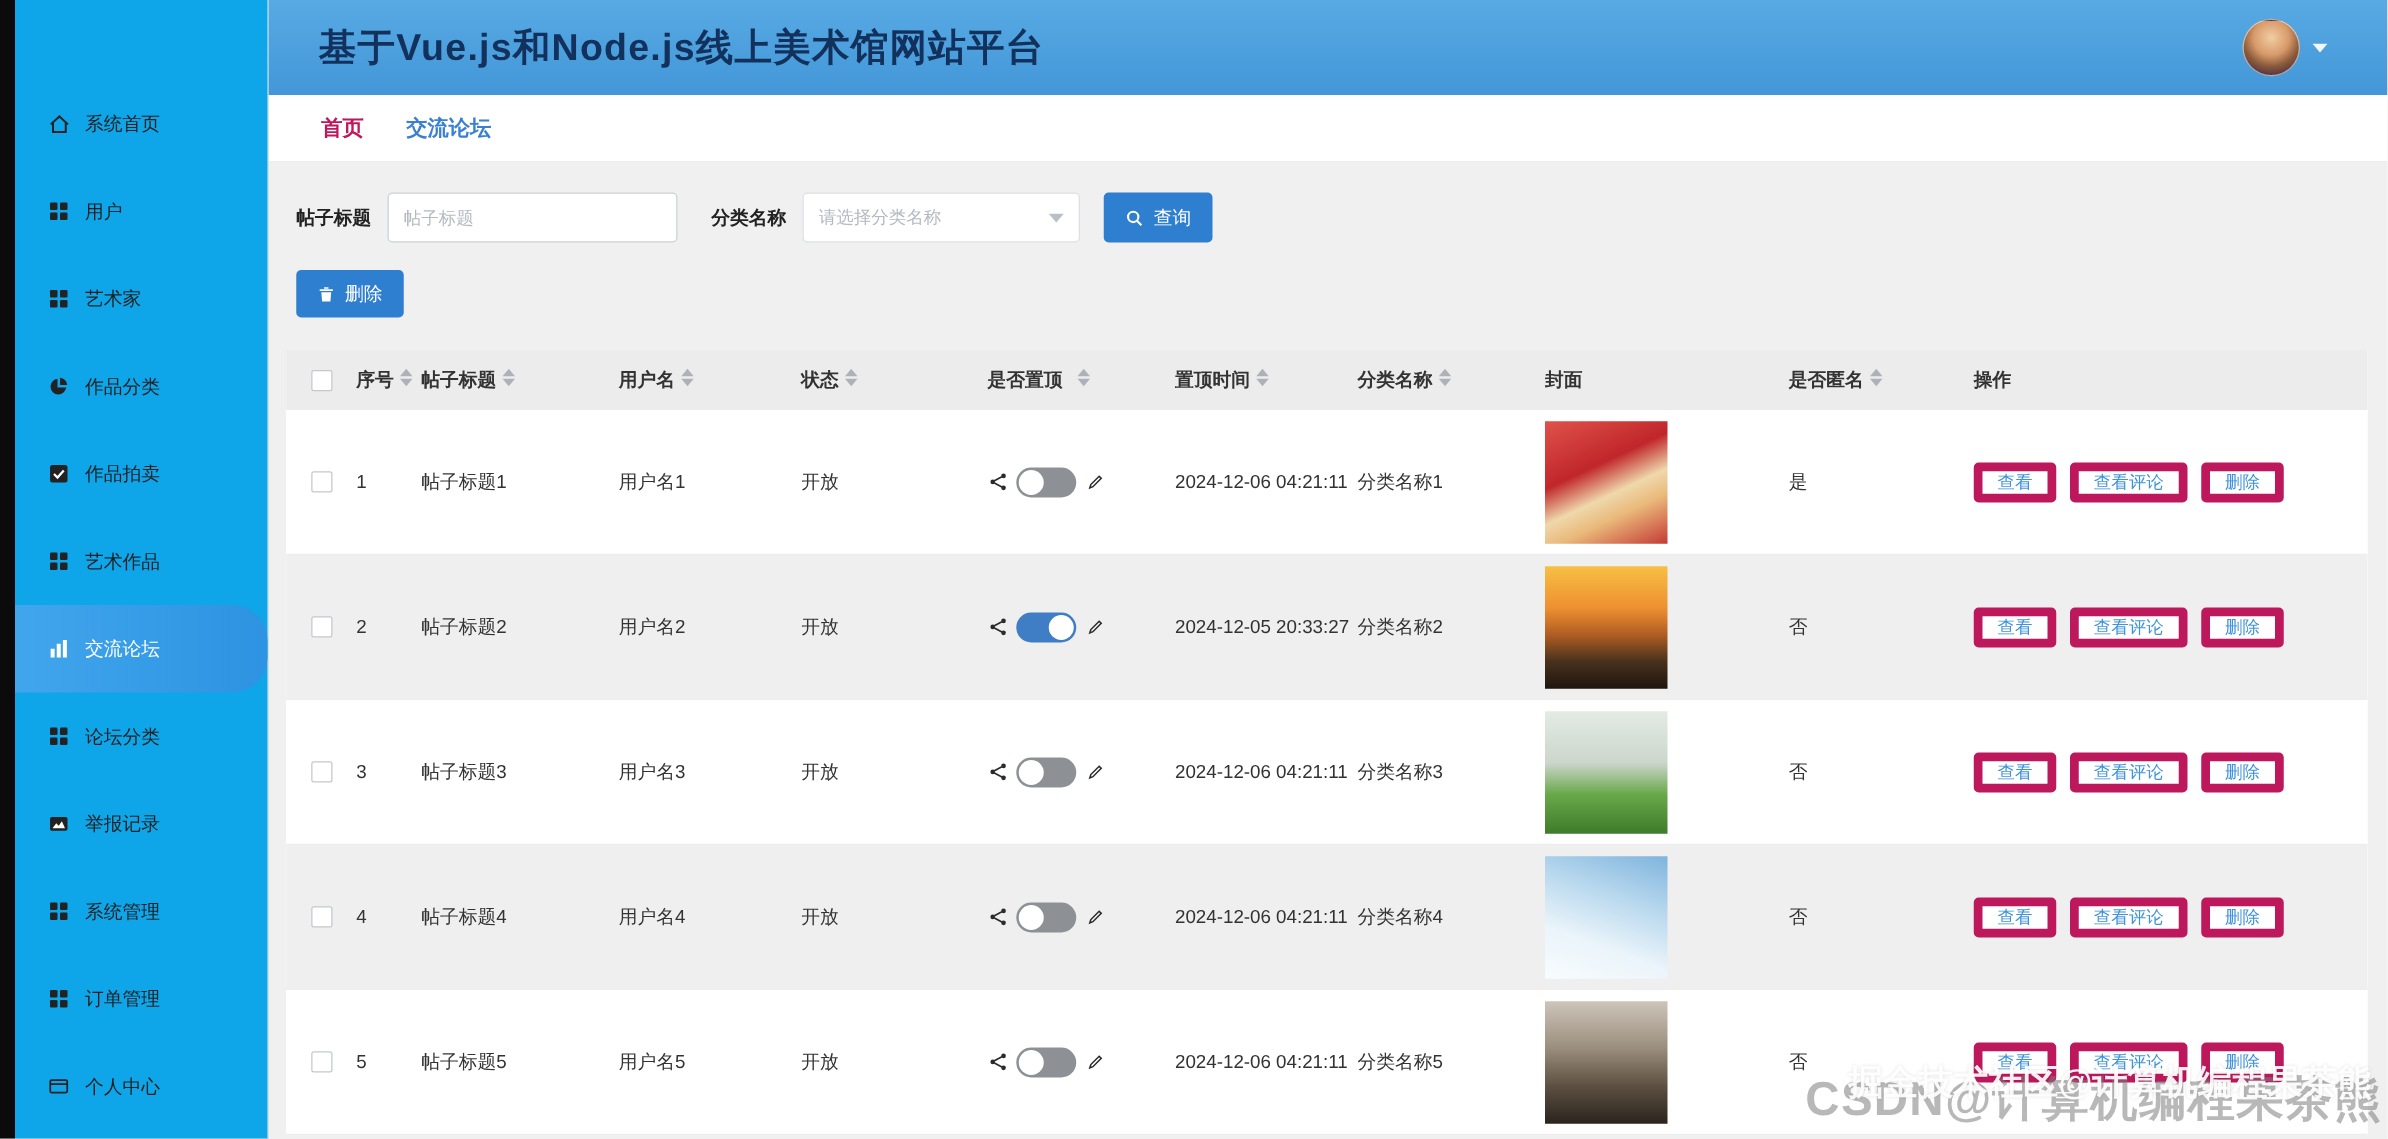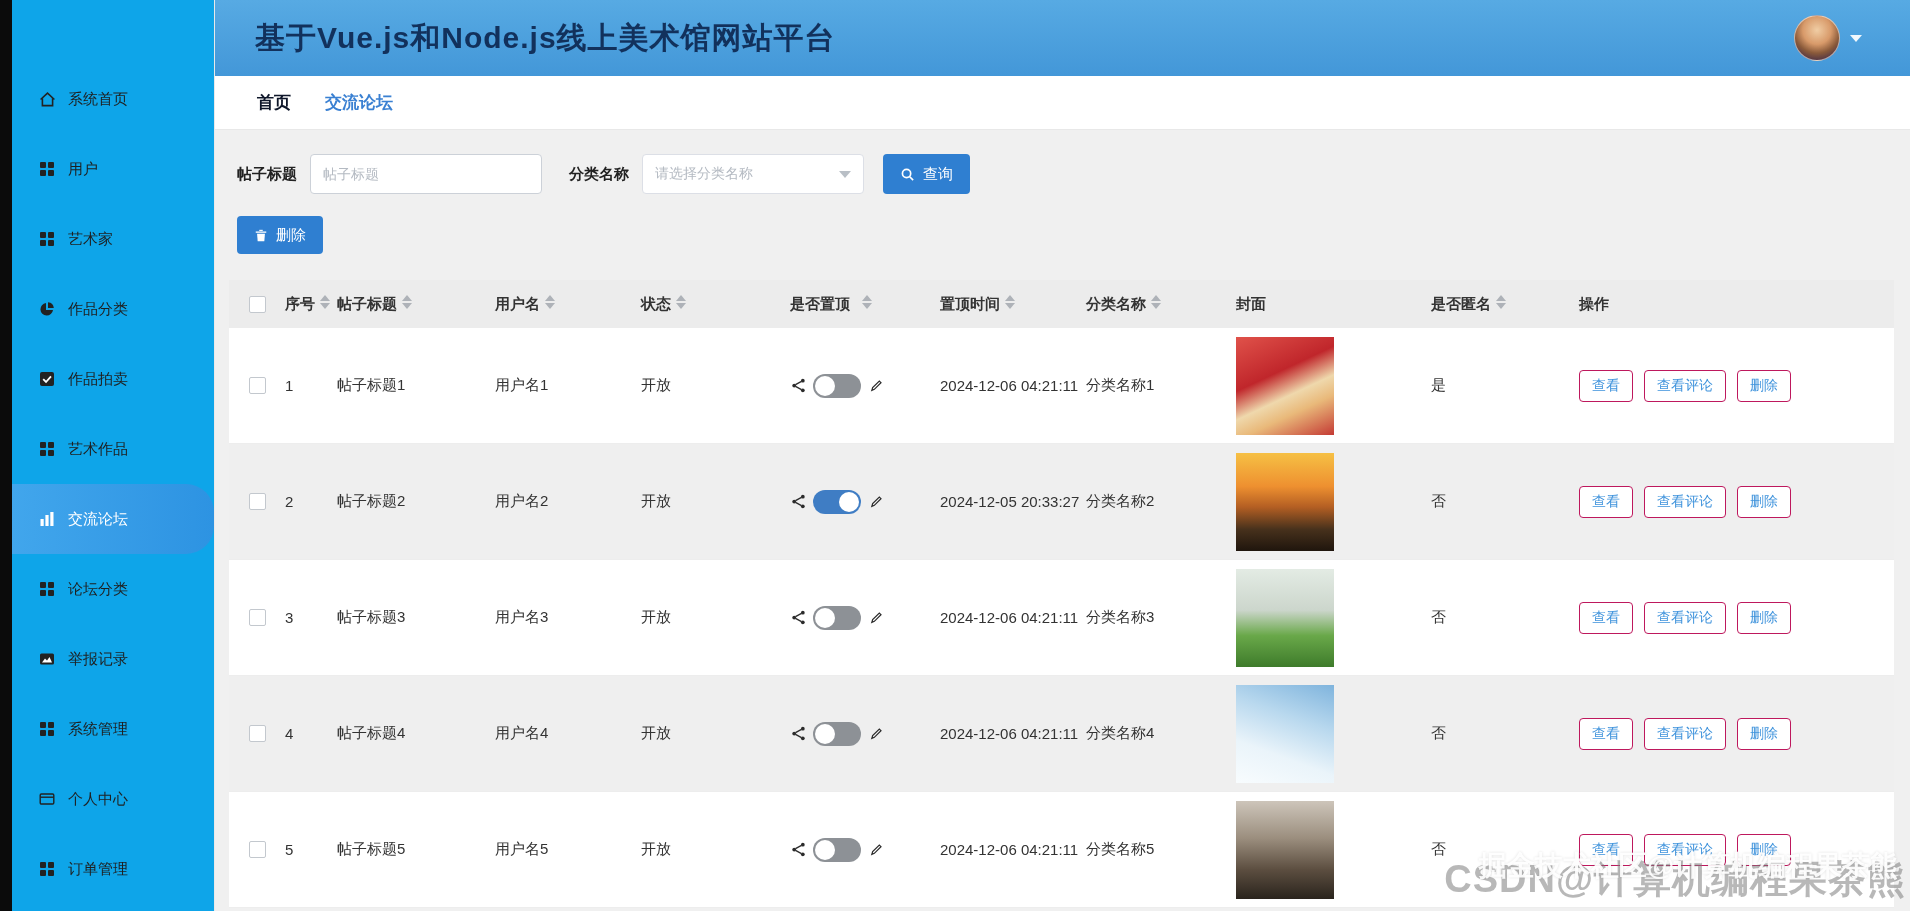--- a/index.html
+++ b/index.html
@@ -24,21 +24,21 @@
   
   .topbar { height:76px; background:linear-gradient(180deg,#57aae3,#4397d8); display:flex; align-items:center; padding:0 48px 0 40px; }
   .topbar h1 { font-size:30px; font-weight:bold; color:#12315c; letter-spacing:1px; }
   .userbox { margin-left:auto; display:flex; align-items:center; gap:10px; cursor:pointer; }
   .avatar { width:46px; height:46px; border-radius:50%; border:1px solid rgba(255,255,255,.55);
             background:radial-gradient(circle at 50% 32%, #f0cda4 0%, #d89a6a 38%, #8a5a3a 62%, #4a3046 85%, #35243a 100%); }
   .caret-down-w { width:0; height:0; border-left:6px solid transparent; border-right:6px solid transparent; border-top:7px solid rgba(255,255,255,.92); }
 
   
   .tabs { height:54px; background:#fff; display:flex; align-items:center; gap:34px; padding-left:42px; border-bottom:1px solid #e8e8e8; }
-  .tab { font-size:17px; font-weight:600; color:#0f172a; cursor:pointer; }
+  .tab { font-size:17px; font-weight:600; color:#be185d; cursor:pointer; }
   .tab.active { color:#3a80d2; }
 
   
   .content { flex:1; background:#f0f0f0; padding:24px 16px 0 14px; position:relative; }
 
   .filter-row { display:flex; align-items:center; gap:13px; margin-left:8px; }
   .f-label { font-size:15px; font-weight:700; color:#222; }
   .text-input { width:232px; height:40px; border:1px solid #ccd1d8; border-radius:4px; background:#fff; padding:0 12px; font-size:14px; color:#333; font-family:"Liberation Sans",sans-serif; }
   .text-input::placeholder { color:#b4bac2; }
   .select { width:222px; height:40px; border:1px solid #dcdfe6; border-radius:4px; background:#fff; display:flex; align-items:center; justify-content:space-between; padding:0 12px; cursor:pointer;text-align:right; }
@@ -81,21 +81,21 @@
 
   .mini-icon { width:16px; height:16px; display:inline-flex; align-items:center; justify-content:center; color:#2b2b2b; cursor:pointer; }
 
   .cover-img { width:98px; height:98px; }
   .cover-0 { background:linear-gradient(155deg,#e0524a 0%,#c0262b 38%,#efd8ac 58%,#e9b97a 72%,#c43a34 100%); }
   .cover-1 { background:linear-gradient(180deg,#f6c044 0%,#ee9030 34%,#b45f23 55%,#47311c 78%,#1f150d 100%); }
   .cover-2 { background:linear-gradient(180deg,#e3ebe4 0%,#ccd6cc 42%,#69a849 68%,#3e7b2b 100%); }
   .cover-3 { background:linear-gradient(200deg,#7fb4dd 0%,#b8d8ee 35%,#eaf4fa 68%,#f8fcfe 100%); }
   .cover-4 { background:linear-gradient(180deg,#cdc5ba 0%,#9b8e7e 38%,#5c4e40 70%,#2a241d 100%); }
 
-  .op-btn { height:32px; padding:0 12px; background:#fff; border:1px solid #be185d; color:#3f93dc; border-radius:4px; font-size:14px; cursor:pointer; font-family:"Liberation Sans",sans-serif; white-space:nowrap; }
+  .op-btn { height:32px; padding:0 12px; background:#fff; border:7px solid #be185d; color:#3f93dc; border-radius:4px; font-size:14px; cursor:pointer; font-family:"Liberation Sans",sans-serif; white-space:nowrap; }
 
   
   .wm-back  { position:absolute; right:4px; bottom:6px; font-size:38px; font-weight:700; color:rgba(125,125,125,.55); white-space:nowrap; letter-spacing:1px; pointer-events:none; }
   .wm-front { position:absolute; right:12px; bottom:26px; font-size:28px; font-weight:700; color:rgba(255,255,255,.92); white-space:nowrap; pointer-events:none; text-shadow:0 0 3px rgba(0,0,0,.12); }
 </style>
 </head>
 <body>
 
 <div class="app">
   <div class="left-strip"></div>
@@ -197,37 +197,37 @@
             <rect x="1" y="1" width="6" height="6" rx="1"></rect>
             <rect x="9" y="1" width="6" height="6" rx="1"></rect>
             <rect x="1" y="9" width="6" height="6" rx="1"></rect>
             <rect x="9" y="9" width="6" height="6" rx="1"></rect>
           </svg>
       </span>
       <span>系统管理</span>
     </div>
     <div class="side-item">
       <span class="icon">
-        <svg width="16" height="16" viewBox="0 0 16 16" fill="none" stroke="currentColor" stroke-width="1.4">
-            <rect x="1.2" y="3" width="13.6" height="10" rx="1.2"></rect>
-            <path d="M1.2 6.2 H14.8"></path>
-          </svg>
-      </span>
-      <span>个人中心</span>
-    </div>
-    <div class="side-item">
-      <span class="icon">
         <svg width="16" height="16" viewBox="0 0 16 16" fill="currentColor">
             <rect x="1" y="1" width="6" height="6" rx="1"></rect>
             <rect x="9" y="1" width="6" height="6" rx="1"></rect>
             <rect x="1" y="9" width="6" height="6" rx="1"></rect>
             <rect x="9" y="9" width="6" height="6" rx="1"></rect>
           </svg>
       </span>
       <span>订单管理</span>
+    </div>
+    <div class="side-item">
+      <span class="icon">
+        <svg width="16" height="16" viewBox="0 0 16 16" fill="none" stroke="currentColor" stroke-width="1.4">
+            <rect x="1.2" y="3" width="13.6" height="10" rx="1.2"></rect>
+            <path d="M1.2 6.2 H14.8"></path>
+          </svg>
+      </span>
+      <span>个人中心</span>
     </div>
   </aside>
 
   <div class="main">
     <header class="topbar">
       <h1>基于Vue.js和Node.js线上美术馆网站平台</h1>
       <div class="userbox">
         <div class="avatar"></div>
         <span class="caret-down-w"></span>
       </div>

